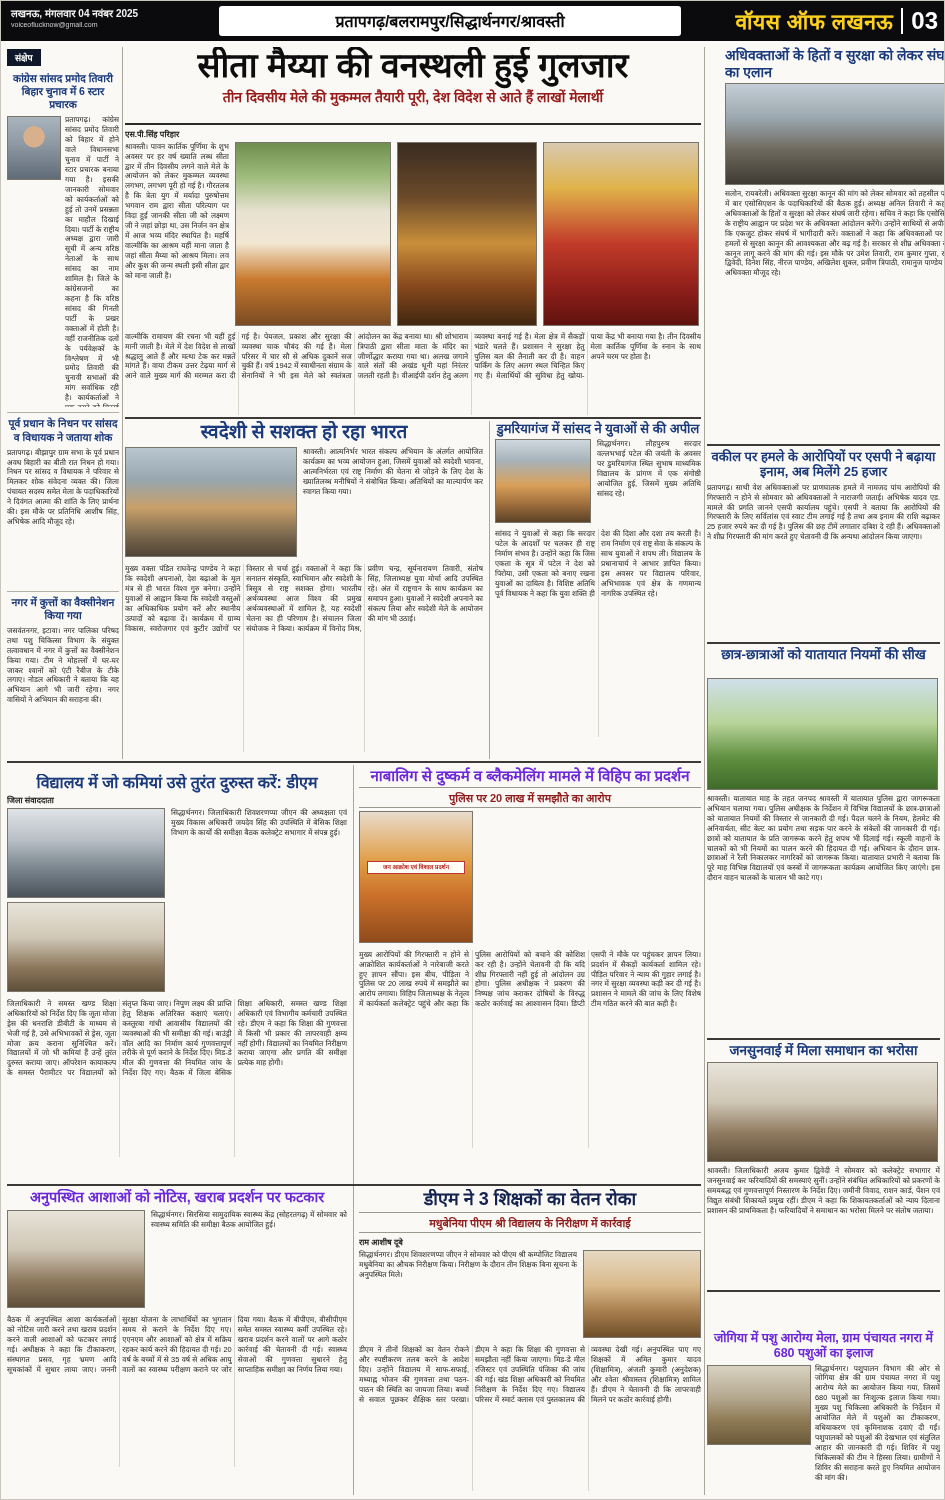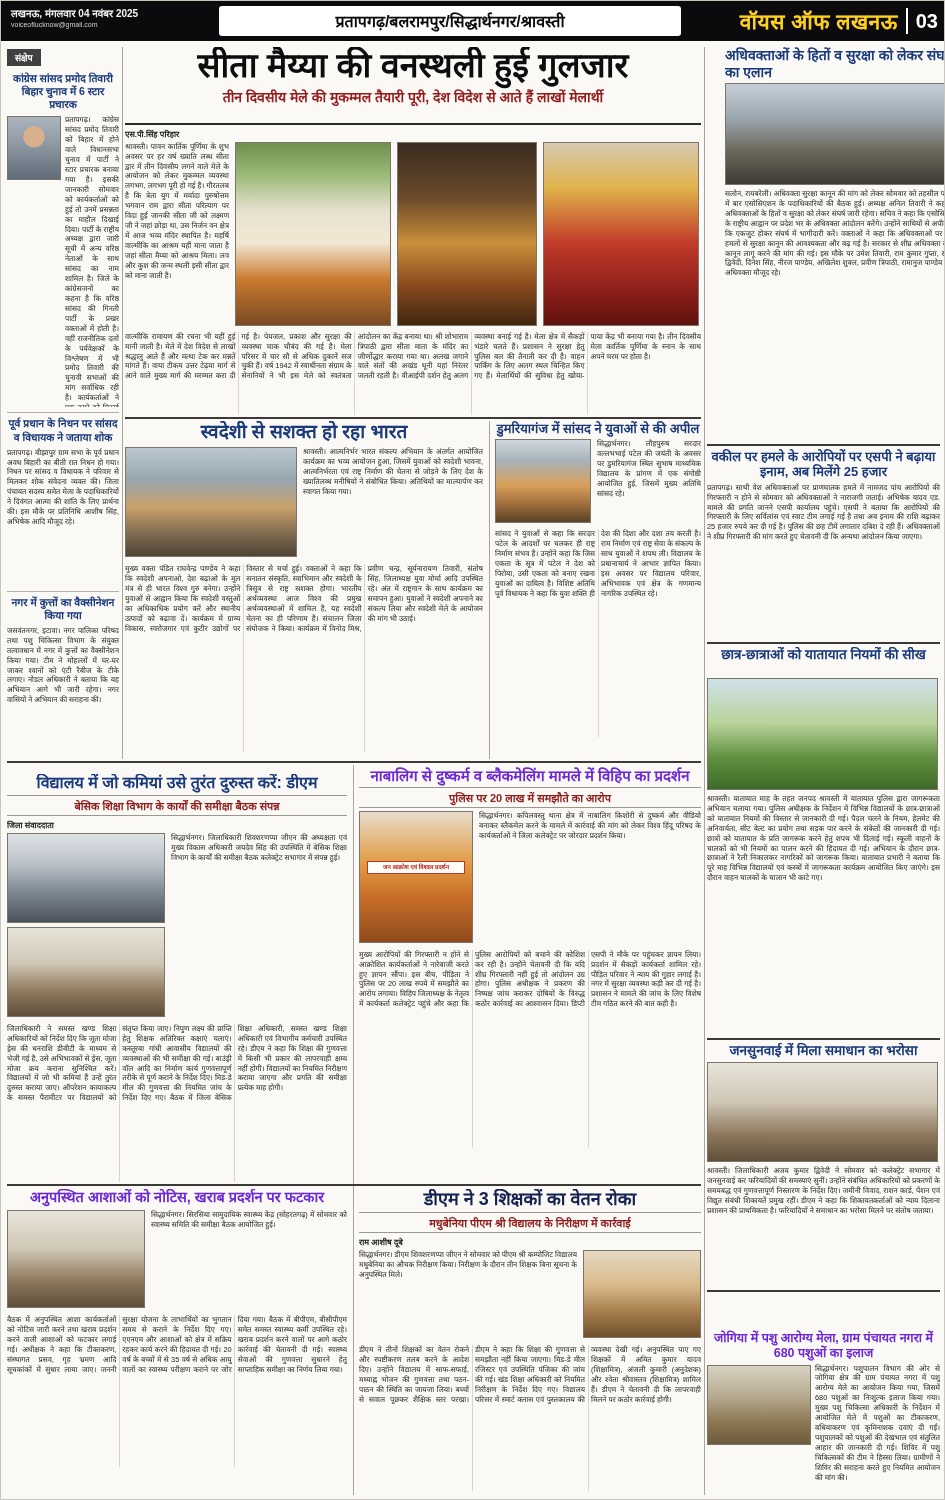--- a/index.html
+++ b/index.html
@@ -16,21 +16,21 @@
   .tb-date { position:absolute; left:10px; top:6px; color:#f2f2f2; font-size:10px; font-weight:bold; line-height:1.3; }
   .tb-mail { display:block; font-size:7px; font-weight:normal; color:#cfcfcf; }
   .tb-regions {
     position:absolute; left:218px; top:5px; width:462px; height:30px; background:#ffffff;
     border-radius:3px; display:flex; align-items:center; justify-content:center;
     font-size:16px; font-weight:bold; color:#0b0b0d;
   }
   .masthead { position:absolute; right:8px; top:4px; height:32px; display:flex; align-items:center; gap:8px; }
   .mh-text { color:#ffd11a; font-size:21px; font-weight:900; letter-spacing:0.5px; text-shadow:0 0 1px #fff3; }
   .mh-sep { width:2px; height:26px; background:#ffffff; }
-  .mh-page { color:#ffffff; font-size:20px; font-weight:900; }
+  .mh-page { color:#ffffff; font-size:24px; font-weight:900; }
 
   
   .body-text { font-size:7.4px; line-height:1.34; text-align:justify; color:#232323; overflow:hidden; }
   .cols2 { column-count:2; column-gap:6px; column-rule:1px solid #d8d5cd; }
   .cols3 { column-count:3; column-gap:6px; column-rule:1px solid #d8d5cd; }
   .cols5 { column-count:5; column-gap:6px; column-rule:1px solid #d8d5cd; }
   .h-navy { color:#1b3a7c; }
   .h-maroon { color:#6d28d9; }
   .art-h { font-weight:bold; text-align:center; line-height:1.18; }
   .kicker { font-size:11px; font-weight:bold; color:#8f1d1d; text-align:center;
@@ -52,21 +52,21 @@
   .ph-meeting   { background: linear-gradient(180deg,#dfe3e6 0%,#b8bfc6 35%,#7f8a92 65%,#4a525a 100%); }
   .ph-school    { background: linear-gradient(180deg,#e6d9c2 0%,#d9b98a 40%,#a87f4f 70%,#6f4f2a 100%); }
   .ph-protest   { background: linear-gradient(180deg,#e8dccc 0%,#e09a3f 40%,#c96f2a 65%,#8f4a1a 100%); }
   .ph-banner { position:absolute; left:6%; right:6%; top:38%; background:#fffdf5; border:1px solid #b33;
                color:#b31d1d; font-size:6px; font-weight:bold; text-align:center; padding:2px 1px; line-height:1.2; }
 
   .rule-h { position:absolute; height:2px; background:#3c3a36; }
   .rule-v { position:absolute; width:1px; background:#a9a59b; }
 
   
-  .brief-tab { display:inline-block; background:#404040; color:#fff; font-size:9px; font-weight:bold;
+  .brief-tab { display:inline-block; background:#0f172a; color:#fff; font-size:9px; font-weight:bold;
                padding:2px 8px; margin-bottom:3px; }
   .sb-title { font-size:10.5px; font-weight:bold; text-align:center; line-height:1.25; margin:3px 0 4px; }
   .sb-div { border-top:1px solid #b4b0a6; margin:5px 0 4px; }
 
   .lead-h { font-size:34px; font-weight:900; color:#0d0d0d; text-align:center; line-height:1.08; }
   .lead-sub { font-size:14px; font-weight:bold; text-align:center; color:#971b1b;
               border-bottom:2px solid #2c2a26; padding:3px 0 17px; margin-bottom:3px; }
 </style>
 </head>
 <body>
@@ -139,40 +139,38 @@
     <h2 class="art-h h-navy" style="font-size:13px; margin-bottom:3px;">डुमरियागंज में सांसद ने युवाओं से की अपील</h2>
     <div class="row" style="height:86px;">
       <div class="photo ph-crowd" style="width:96px; height:84px;"></div>
       <div class="body-text" style="flex:1; height:84px;">सिद्धार्थनगर। लौहपुरुष सरदार वल्लभभाई पटेल की जयंती के अवसर पर डुमरियागंज स्थित सुभाष माध्यमिक विद्यालय के प्रांगण में एक संगोष्ठी आयोजित हुई, जिसमें मुख्य अतिथि सांसद रहे।</div>
     </div>
     <div class="body-text cols2" style="height:208px; margin-top:4px;">सांसद ने युवाओं से कहा कि सरदार पटेल के आदर्शों पर चलकर ही राष्ट्र निर्माण संभव है। उन्होंने कहा कि जिस एकता के सूत्र में पटेल ने देश को पिरोया, उसी एकता को बनाए रखना युवाओं का दायित्व है। विशिष्ट अतिथि पूर्व विधायक ने कहा कि युवा शक्ति ही देश की दिशा और दशा तय करती है। राम निर्माण एवं राष्ट्र सेवा के संकल्प के साथ युवाओं ने शपथ ली। विद्यालय के प्रधानाचार्य ने आभार ज्ञापित किया। इस अवसर पर विद्यालय परिवार, अभिभावक एवं क्षेत्र के गणमान्य नागरिक उपस्थित रहे।</div>
   </div>
 
   <div class="abs" style="left:6px; top:773px; width:340px; height:414px; overflow:hidden;">
     <h2 class="art-h h-navy" style="font-size:16px;">विद्यालय में जो कमियां उसे तुरंत दुरुस्त करें: डीएम</h2>
-    <div class="kicker">बेसिक शिक्षा विभाग के कार्यों की समीक्षा बैठक संपन्न</div>
     <div class="byline">जिला संवाददाता</div>
     <div class="row" style="height:186px;">
       <div style="width:158px; flex:none; display:flex; flex-direction:column; gap:4px;">
         <div class="photo ph-meeting" style="width:158px; height:90px;"></div>
         <div class="photo ph-office" style="width:158px; height:90px;"></div>
       </div>
       <div class="body-text" style="flex:1; height:184px;">सिद्धार्थनगर। जिलाधिकारी शिवशरणप्पा जीएन की अध्यक्षता एवं मुख्य विकास अधिकारी जयदेव सिंह की उपस्थिति में बेसिक शिक्षा विभाग के कार्यों की समीक्षा बैठक कलेक्ट्रेट सभागार में संपन्न हुई।</div>
     </div>
     <div class="body-text cols3" style="height:158px; margin-top:5px;">जिलाधिकारी ने समस्त खण्ड शिक्षा अधिकारियों को निर्देश दिए कि जूता मोजा ड्रेस की धनराशि डीबीटी के माध्यम से भेजी गई है, उसे अभिभावकों से ड्रेस, जूता मोजा क्रय कराना सुनिश्चित करें। विद्यालयों में जो भी कमियां हैं उन्हें तुरंत दुरुस्त कराया जाए। ऑपरेशन कायाकल्प के समस्त पैरामीटर पर विद्यालयों को संतृप्त किया जाए। निपुण लक्ष्य की प्राप्ति हेतु शिक्षक अतिरिक्त कक्षाएं चलाएं। कस्तूरबा गांधी आवासीय विद्यालयों की व्यवस्थाओं की भी समीक्षा की गई। बाउंड्री वॉल आदि का निर्माण कार्य गुणवत्तापूर्ण तरीके से पूर्ण कराने के निर्देश दिए। मिड-डे मील की गुणवत्ता की नियमित जांच के निर्देश दिए गए। बैठक में जिला बेसिक शिक्षा अधिकारी, समस्त खण्ड शिक्षा अधिकारी एवं विभागीय कर्मचारी उपस्थित रहे। डीएम ने कहा कि शिक्षा की गुणवत्ता में किसी भी प्रकार की लापरवाही क्षम्य नहीं होगी। विद्यालयों का नियमित निरीक्षण कराया जाएगा और प्रगति की समीक्षा प्रत्येक माह होगी।</div>
   </div>
 
   <div class="abs" style="left:358px; top:766px; width:342px; height:414px; overflow:hidden;">
     <h2 class="art-h h-maroon" style="font-size:15px;">नाबालिग से दुष्कर्म व ब्लैकमेलिंग मामले में विहिप का प्रदर्शन</h2>
     <div class="kicker">पुलिस पर 20 लाख में समझौते का आरोप</div>
     <div class="row" style="height:134px;">
       <div class="photo ph-protest" style="width:114px; height:132px;">
         <div class="ph-banner">जन आक्रोश एवं विशाल प्रदर्शन</div>
       </div>
-      <div class="body-text" style="flex:1; height:132px;">सिद्धार्थनगर। कपिलवस्तु थाना क्षेत्र में नाबालिग किशोरी से दुष्कर्म और वीडियो बनाकर ब्लैकमेल करने के मामले में कार्रवाई की मांग को लेकर विश्व हिंदू परिषद के कार्यकर्ताओं ने जिला कलेक्ट्रेट पर जोरदार प्रदर्शन किया।</div>
     </div>
     <div class="body-text cols3" style="height:198px; margin-top:5px;">मुख्य आरोपियों की गिरफ्तारी न होने से आक्रोशित कार्यकर्ताओं ने नारेबाजी करते हुए ज्ञापन सौंपा। इस बीच, पीड़िता ने पुलिस पर 20 लाख रुपये में समझौते का आरोप लगाया। विहिप जिलाध्यक्ष के नेतृत्व में कार्यकर्ता कलेक्ट्रेट पहुंचे और कहा कि पुलिस आरोपियों को बचाने की कोशिश कर रही है। उन्होंने चेतावनी दी कि यदि शीघ्र गिरफ्तारी नहीं हुई तो आंदोलन उग्र होगा। पुलिस अधीक्षक ने प्रकरण की निष्पक्ष जांच कराकर दोषियों के विरुद्ध कठोर कार्रवाई का आश्वासन दिया। डिप्टी एसपी ने मौके पर पहुंचकर ज्ञापन लिया। प्रदर्शन में सैकड़ों कार्यकर्ता शामिल रहे। पीड़ित परिवार ने न्याय की गुहार लगाई है। नगर में सुरक्षा व्यवस्था कड़ी कर दी गई है। प्रशासन ने मामले की जांच के लिए विशेष टीम गठित करने की बात कही है।</div>
   </div>
 
   <div class="abs" style="left:6px; top:1188px; width:340px; height:306px; overflow:hidden;">
     <h2 class="art-h h-maroon" style="font-size:14.5px; margin-bottom:4px;">अनुपस्थित आशाओं को नोटिस, खराब प्रदर्शन पर फटकार</h2>
     <div class="row" style="height:100px;">
       <div class="photo ph-office" style="width:138px; height:98px;"></div>
       <div class="body-text" style="flex:1; height:98px;">सिद्धार्थनगर। सिरसिया सामुदायिक स्वास्थ्य केंद्र (सोहरतगढ़) में सोमवार को स्वास्थ्य समिति की समीक्षा बैठक आयोजित हुई।</div>
     </div>

